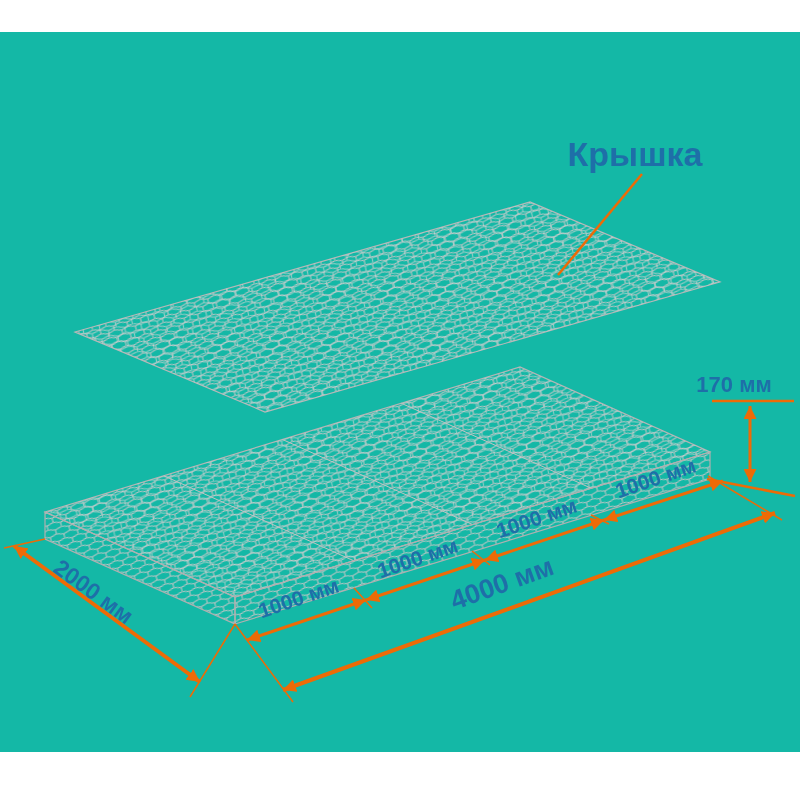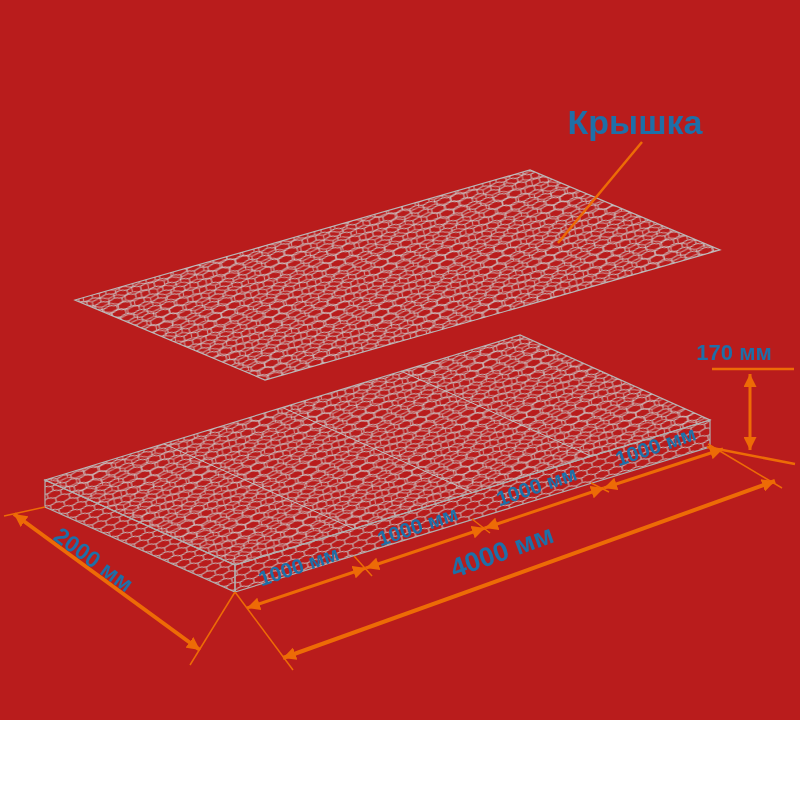--- a/index.html
+++ b/index.html
@@ -1,20 +1,21 @@
 <!DOCTYPE html>
 <html><head>
 <meta charset="utf-8">
 <style>
   html, body { margin: 0; padding: 0; background: #ffffff; }
   .canvas {
     position: relative;
     width: 800px; height: 720px;
-    background: #b91c1c;
+    background: #14b8a6;
     overflow: hidden;
+    margin-top: 32px;
   }
   svg { display: block; }
   text {
     font-family: "Liberation Sans", "DejaVu Sans", sans-serif;
     font-weight: bold;
   }
   .lbl-lid    { font-size: 34px; }
   .lbl-big    { font-size: 27px; }
   .lbl-mid    { font-size: 23px; }
   .lbl-seg    { font-size: 21px; }

